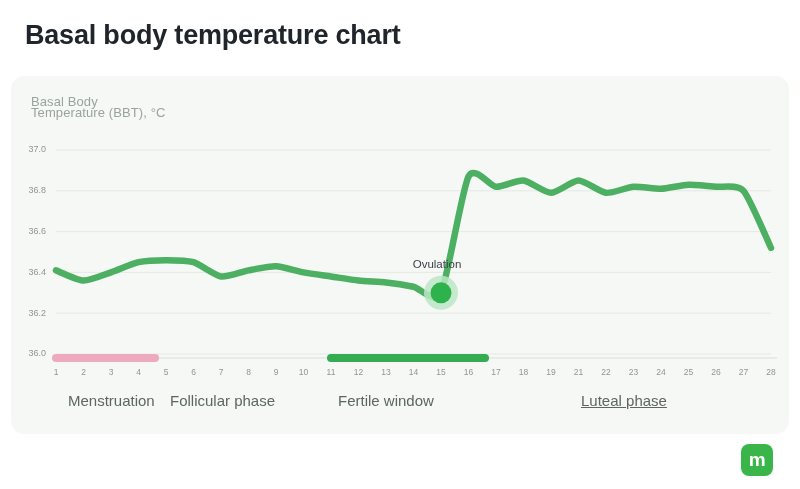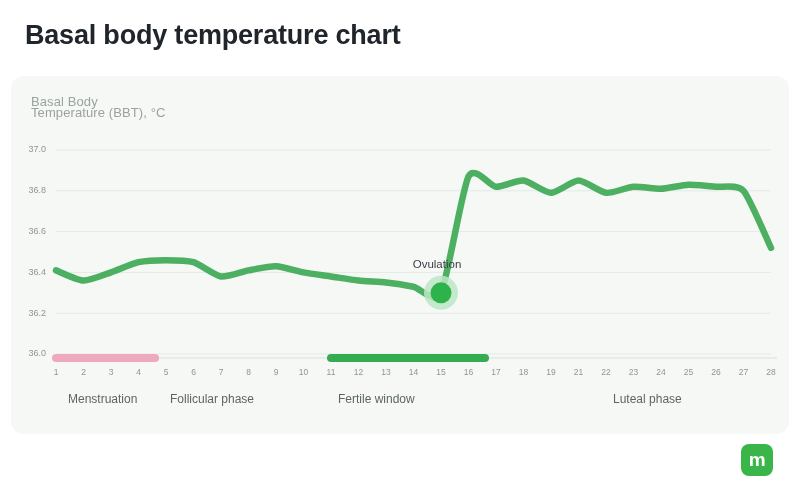--- a/index.html
+++ b/index.html
@@ -90,21 +90,21 @@
     fill: #2eb24c;
   }
   .ovulation-label {
     font-size: 11.5px;
     fill: #3b4249;
     font-family: "Liberation Sans", sans-serif;
     text-anchor: middle;
   }
   .phase-name {
     position: absolute;
-    font-size: 12px;
+    font-size: 15px;
     color: #5d6660;
     white-space: nowrap;
   }
   #logo-mark {
     position: absolute;
     left: 741px;
     top: 444px;
     width: 32px;
     height: 32px;
     border-radius: 8px;
@@ -191,19 +191,19 @@
     <g>
         <circle cx="430" cy="216.80000000000058" r="17" class="ovulation-halo" fill="#bbe6c4"></circle>
         <circle cx="430" cy="216.80000000000058" r="10.5" class="ovulation-dot" fill="#2eb24c"></circle>
         <text x="426" y="191.80000000000058" class="ovulation-label">Ovulation</text>
       </g>
   </svg>
 
   <div class="phase-name" style="left: 57px; top: 316px;">Menstruation</div>
   <div class="phase-name" style="left: 159px; top: 316px;">Follicular phase</div>
   <div class="phase-name" style="left: 327px; top: 316px; text-align: center;">Fertile window</div>
-  <div class="phase-name" style="left: 602px; top: 316px;">Luteal phase</div>
+  <div class="phase-name" style="left: 570px; top: 316px; text-decoration: underline;">Luteal phase</div>
 
 </div>
 
 <div id="logo-mark">
   <span id="logo-glyph">m</span>
 </div>
 
 </body></html>

